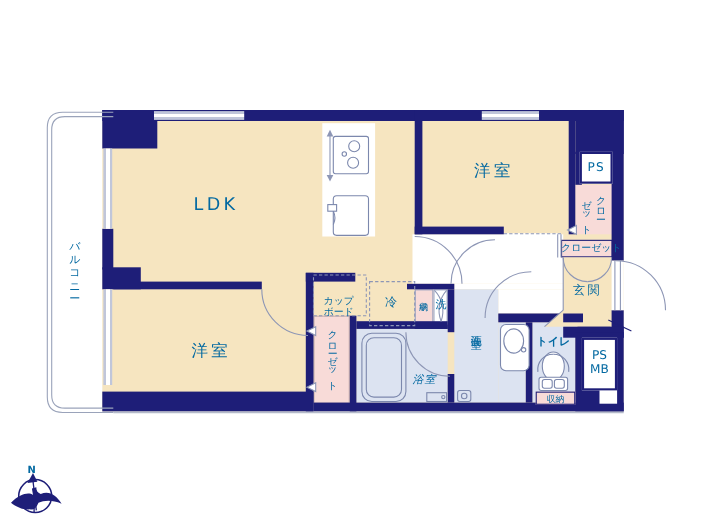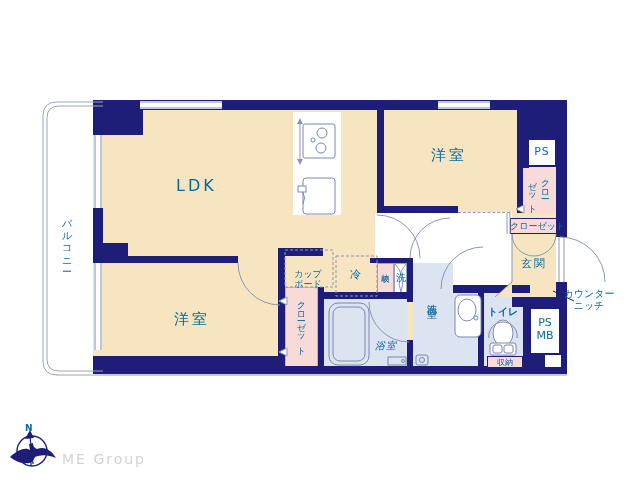--- a/index.html
+++ b/index.html
@@ -159,28 +159,26 @@
 
   <div class="lbl vert" style="left:61px;top:212px;font-size:10px;letter-spacing:2px;">バルコニー</div>
   <div class="lbl" style="left:176px;top:177px;font-size:16px;letter-spacing:3px;">LDK</div>
   <div class="lbl" style="left:431px;top:147px;font-size:15px;letter-spacing:3px;">洋室</div>
   <div class="lbl" style="left:174px;top:311px;font-size:15px;letter-spacing:3px;">洋室</div>
   <div class="lbl ctr" style="left:527px;top:146px;width:30px;font-size:11px;letter-spacing:1px;">PS</div>
   <div class="lbl vert" style="left:540px;top:172px;font-size:9px;letter-spacing:1px;">クロー</div>
   <div class="lbl vert" style="left:527px;top:176px;font-size:9px;letter-spacing:1px;">ゼット</div>
   <div class="lbl ctr" style="left:510px;top:221px;width:47px;font-size:9px;">クローゼット</div>
   <div class="lbl" style="left:521px;top:258px;font-size:11px;letter-spacing:2px;">玄関</div>
-  <div class="lbl ctr" style="left:560px;top:288px;width:58px;font-size:10px;"><span>カウンター</span><br><span>ニッチ</span></div>
   <div class="lbl ctr" style="left:529px;top:317px;width:32px;font-size:11px;"><span>PS</span><br><span>MB</span></div>
   <div class="lbl ctr" style="left:483px;top:306px;width:40px;font-size:10px;font-weight:bold;">トイレ</div>
   <div class="lbl ctr" style="left:487px;top:358px;width:36px;font-size:8px;">収納</div>
   <div class="lbl vert" style="left:380px;top:268px;font-size:8px;">収納</div>
   <div class="lbl" style="left:396px;top:272px;font-size:10px;">洗</div>
   <div class="lbl vert" style="left:426px;top:296px;font-size:10px;letter-spacing:2px;">洗面室</div>
   <div class="lbl" style="left:375px;top:340px;font-size:10px;letter-spacing:1px;font-style:italic;">浴室</div>
   <div class="lbl" style="left:350px;top:269px;font-size:11px;">冷</div>
   <div class="lbl ctr" style="left:284px;top:253px;width:48px;font-size:9px;margin-top:16px;"><span>カップ</span><br><span>ボード</span></div>
   <div class="lbl vert" style="left:296px;top:294px;font-size:9px;letter-spacing:1px;">クローゼット</div>
 
   <div class="lbl" style="left:25px;top:423px;font-size:9px;font-weight:bold;">N</div>
-  <div class="abs" style="left:62px;top:451px;font-size:14px;letter-spacing:2px;color:#d3d3d3;font-family:'DejaVu Sans',sans-serif;">ME Group</div>
 
 </div>
 
 </body></html>

